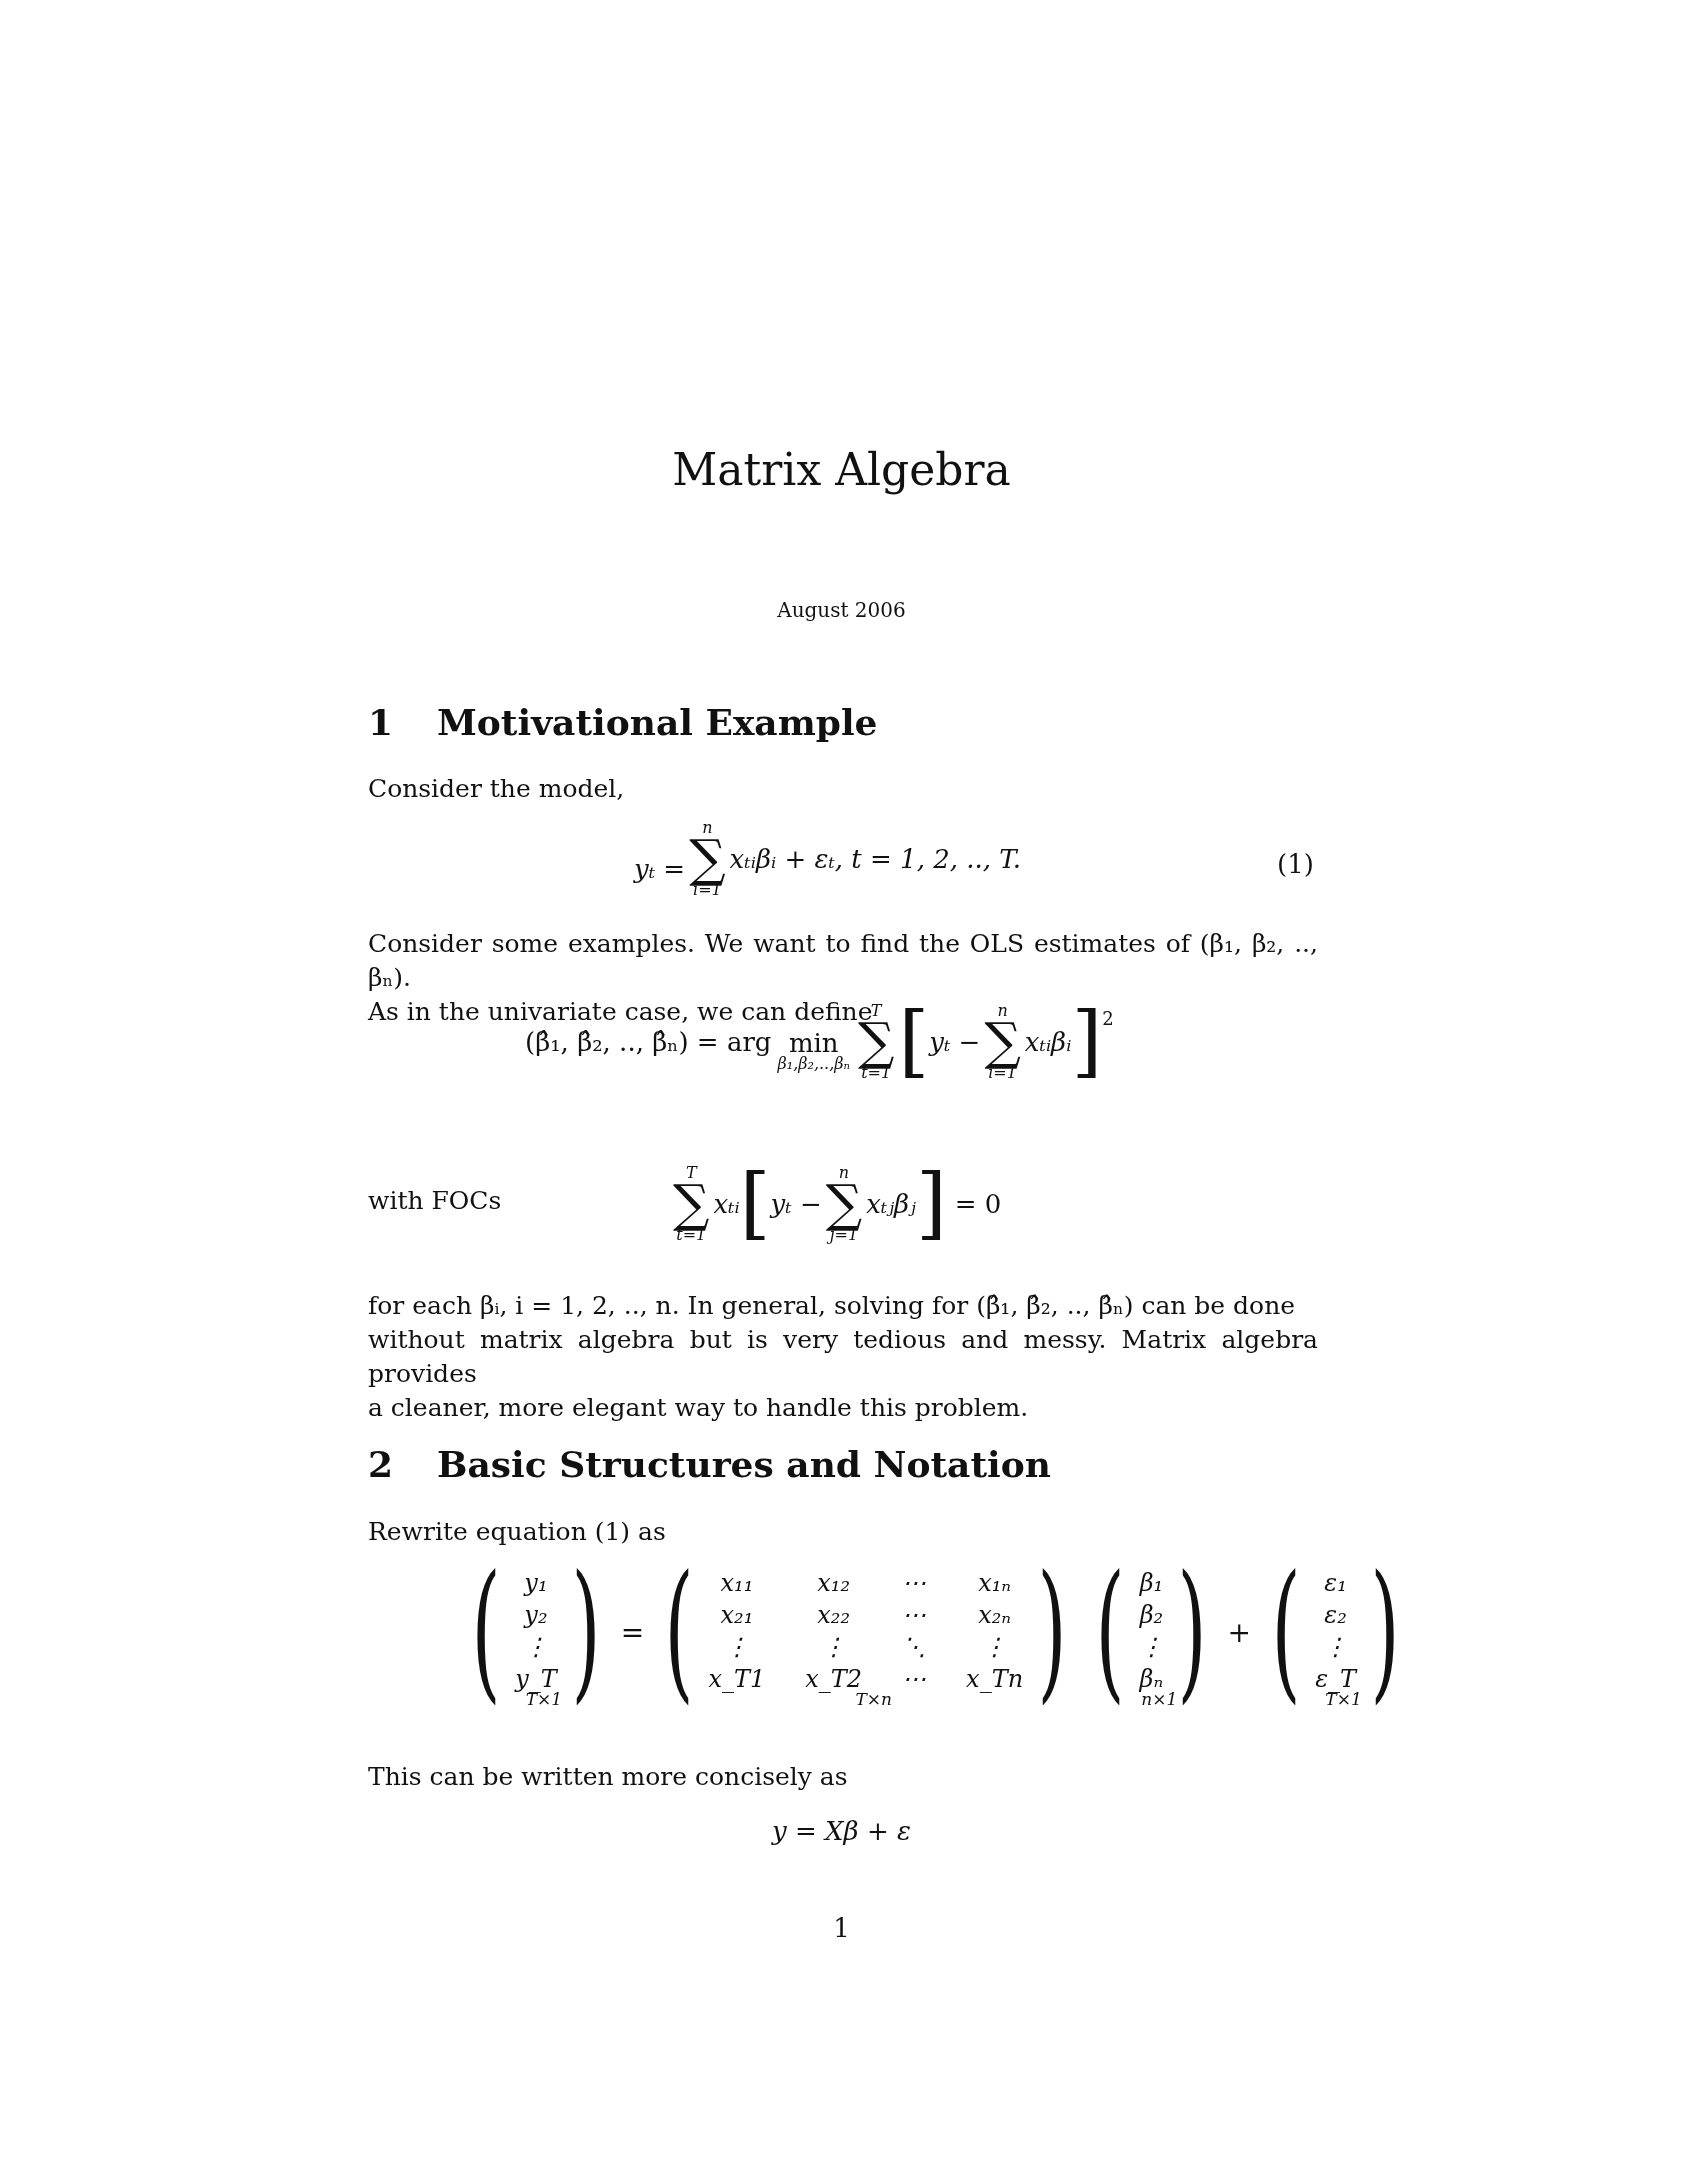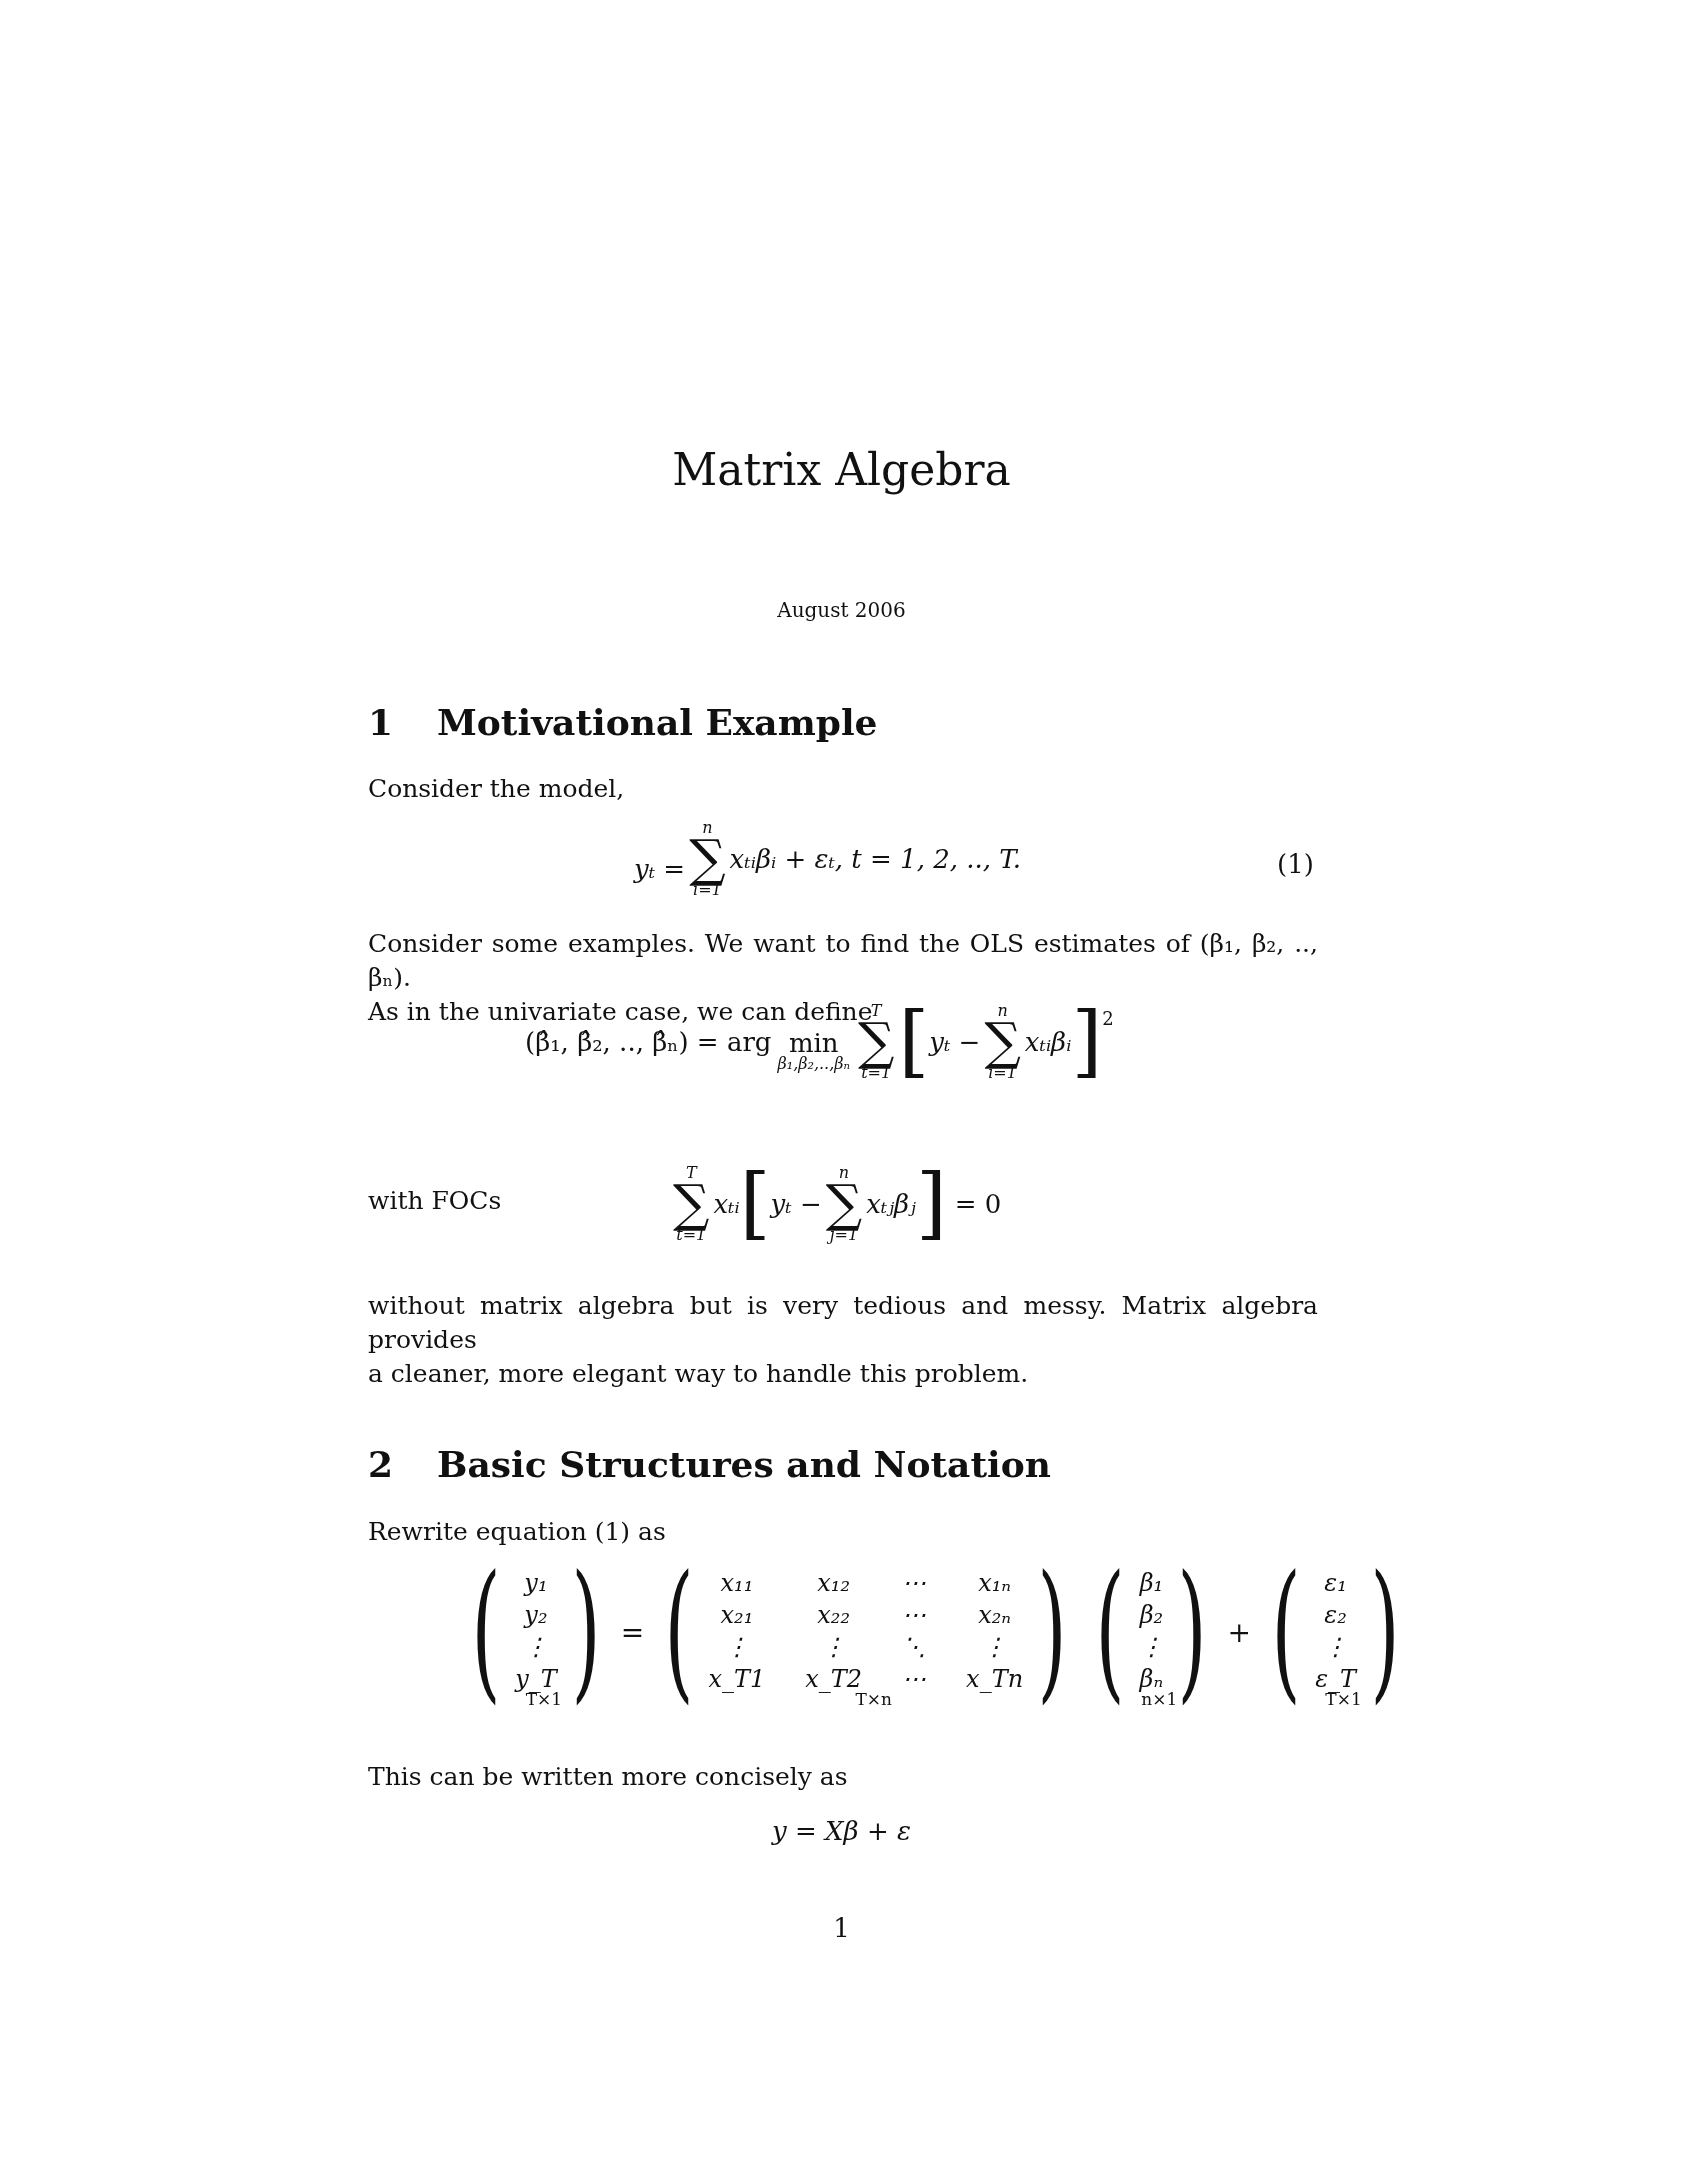--- a/index.html
+++ b/index.html
@@ -15,21 +15,21 @@
   .eqnum { font-size:26px; }
   .sum { display:inline-flex; flex-direction:column; align-items:center; vertical-align:middle; line-height:1; margin:0 4px; }
   .sum .big { font-size:51px; line-height:46px; }
   .sum .lim { font-size:16px; font-style:italic; }
   .bracket { font-size:79px; font-weight:100; vertical-align:middle; line-height:1; }
   .flexrow { display:flex; align-items:center; }
   .matrix { display:inline-flex; flex-direction:column; align-items:center; }
   .mbody { display:flex; align-items:center; }
   .mparen { font-size:149px; font-weight:100; line-height:1; transform:scaleX(0.5); }
   .grid { display:grid; row-gap:4px; column-gap:40px; font-size:24px; font-style:italic; text-align:center; }
-  .dim { font-size:17px; margin-top:-16px;margin-left:16px; }
+  .dim { font-size:17px; font-style:italic; margin-top:-16px;margin-left:16px; }
   .op { font-size:28px; margin:0 6px; }
   .page-num { left:0; width:1683px; top:1913px; text-align:center; font-size:26px; }
 </style>
 </head>
 <body>
 
 <div class="abs title">Matrix Algebra</div>
 <div class="abs date">August 2006</div>
 
 <div class="abs sec" style="left:368px; top:701px;">
@@ -92,20 +92,21 @@
     <span class="lim">n</span>
     <span class="big">∑</span>
     <span class="lim">j=1</span>
   </span>
   <span style="font-style:italic;">xₜⱼβⱼ</span>
   <span class="bracket">]</span>
   <span style="margin-left:8px;">= 0</span>
 </div>
 
 <div class="abs para" style="top:1289px;">
+  <div>for each βᵢ, i = 1, 2, .., n.  In general, solving for (β̂₁, β̂₂, .., β̂ₙ) can be done</div>
   <div>without matrix algebra but is very tedious and messy.  Matrix algebra provides</div>
   <div>a cleaner, more elegant way to handle this problem.</div>
 </div>
 
 <div class="abs sec" style="left:368px; top:1443px;">
   <span class="num">2</span><span>Basic Structures and Notation</span>
 </div>
 
 <div class="abs para" style="top:1515px;">Rewrite equation (1) as</div>
 

